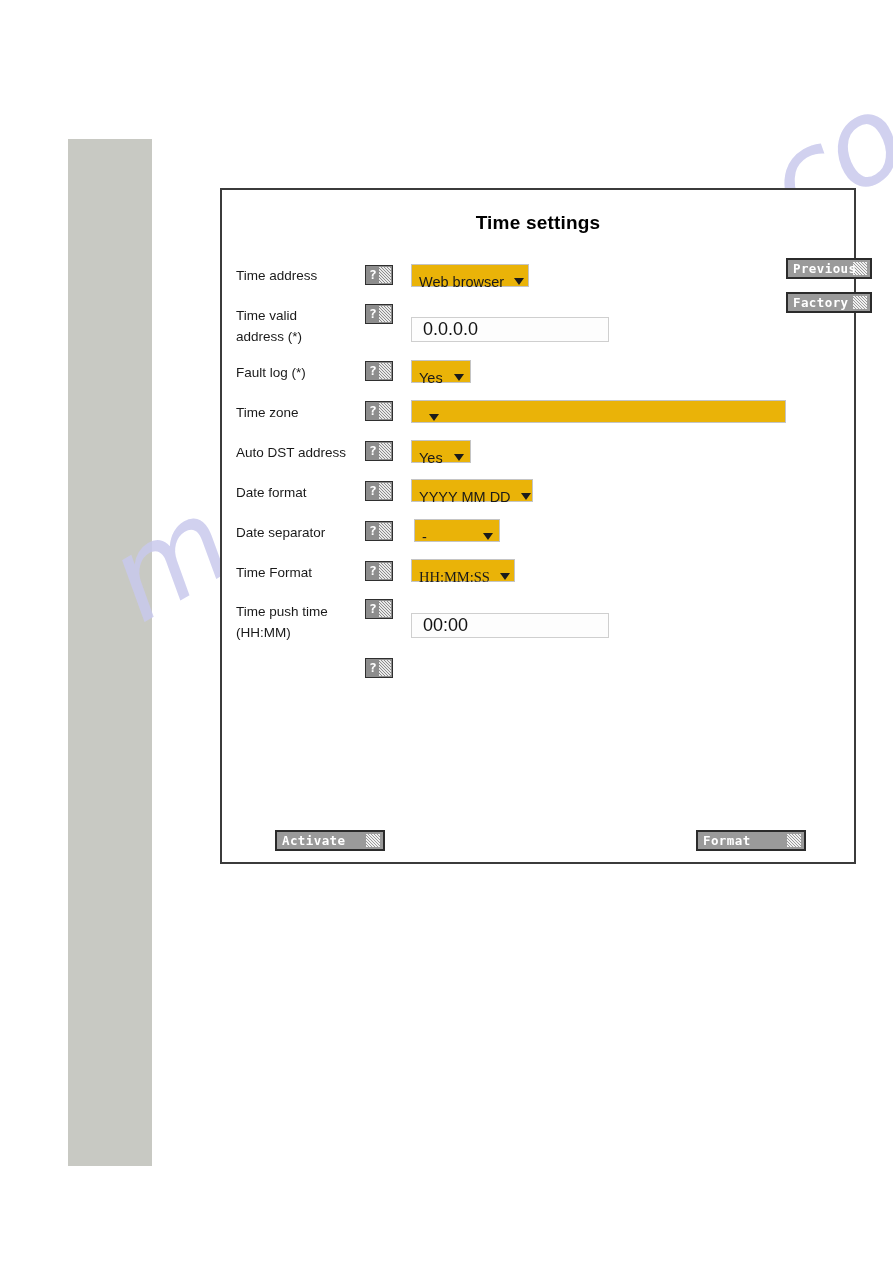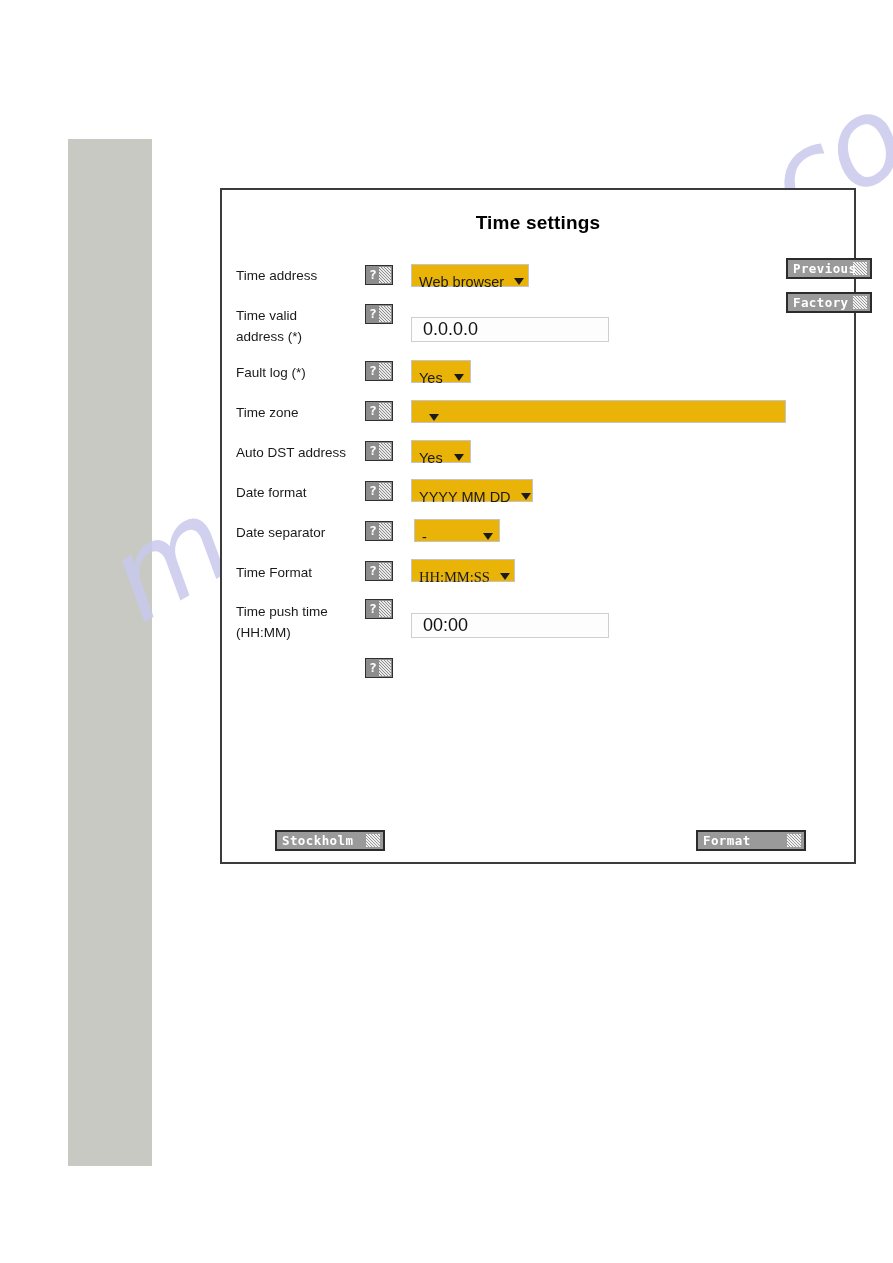--- a/index.html
+++ b/index.html
@@ -377,21 +377,21 @@
     <div class="pbtn" id="btn-previous">
       <span class="pbtn-label">Previous</span>
       <span class="grip"></span>
     </div>
     <div class="pbtn" id="btn-factory">
       <span class="pbtn-label">Factory</span>
       <span class="grip"></span>
     </div>
 
     <div class="pbtn" id="btn-activate">
-      <span class="pbtn-label">Stockholm</span>
+      <span class="pbtn-label">Activate</span>
       <span class="grip"></span>
     </div>
     <div class="pbtn" id="btn-cancel">
       <span class="pbtn-label">Format</span>
       <span class="grip"></span>
     </div>
 
   </div>
 </div>
 

